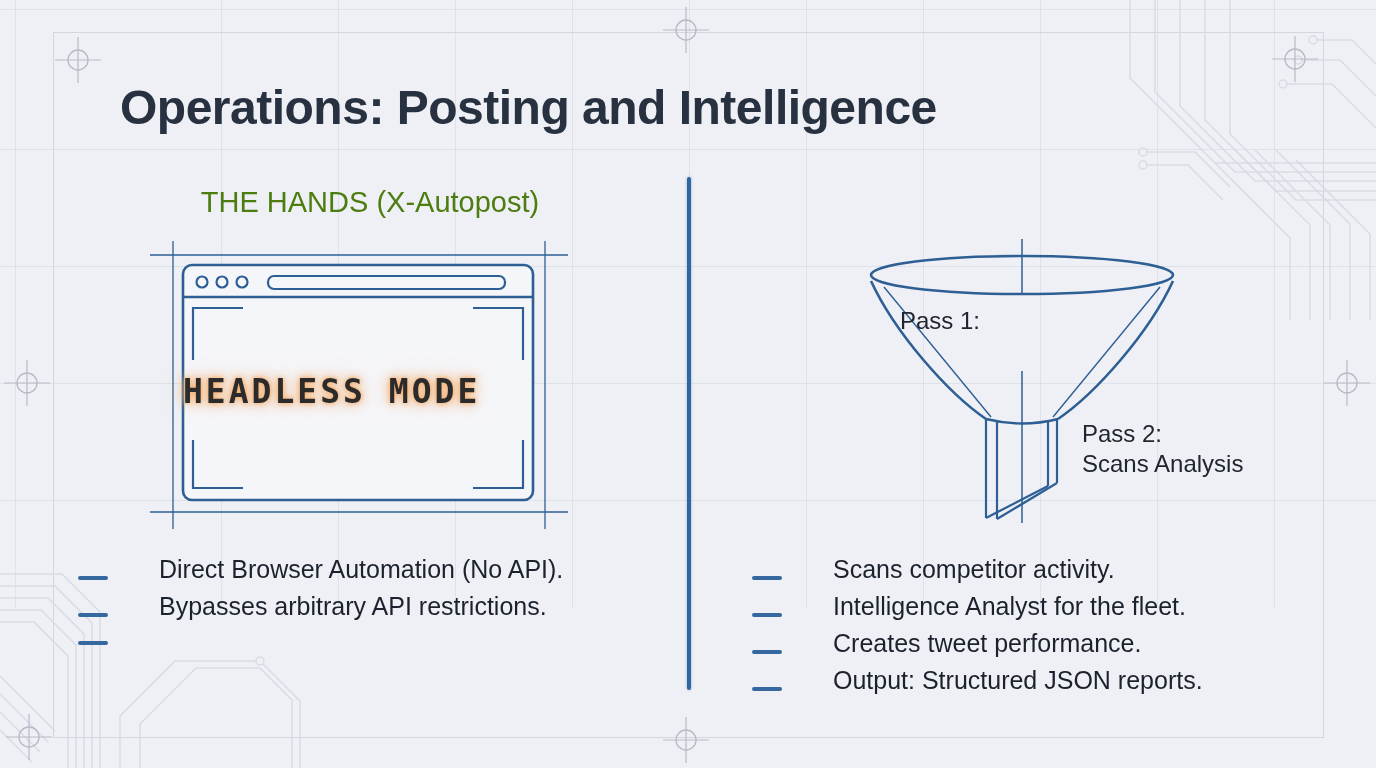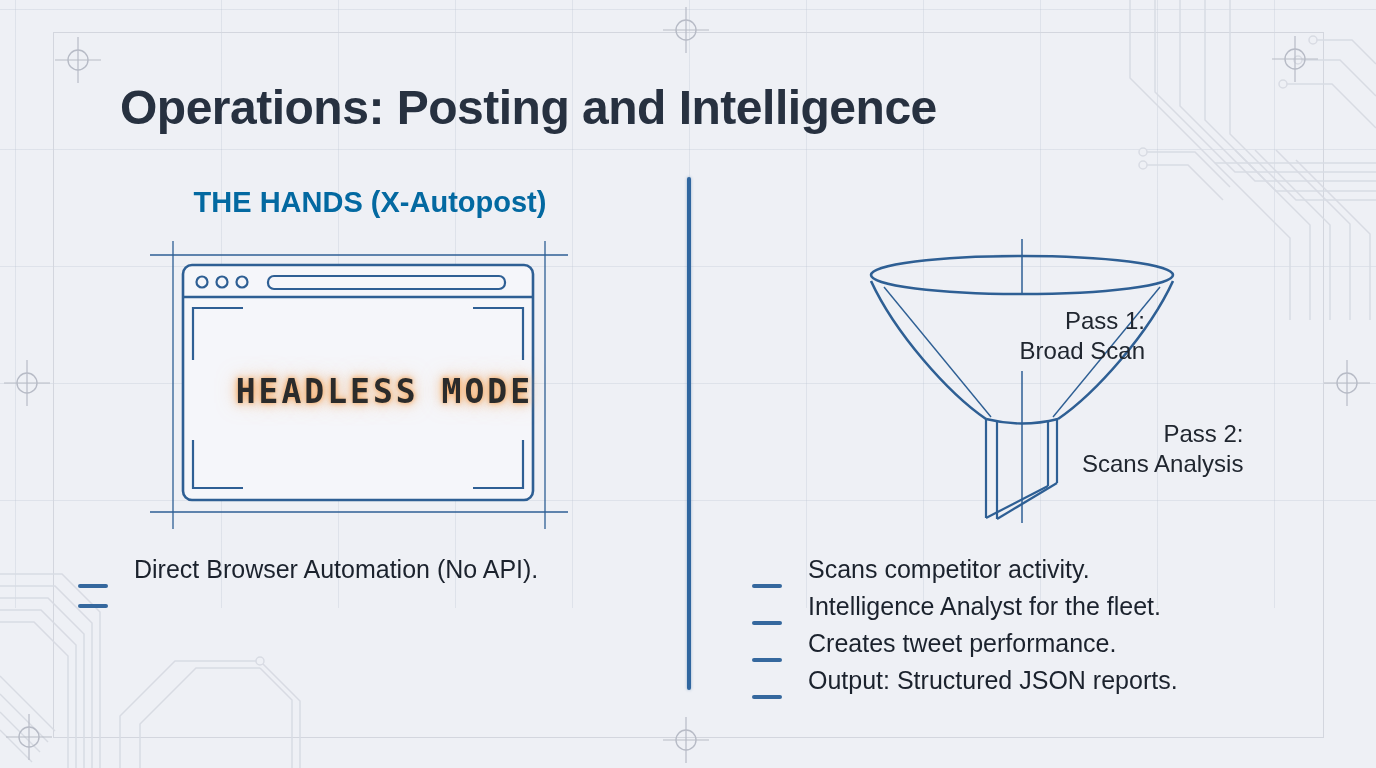--- a/index.html
+++ b/index.html
@@ -33,54 +33,54 @@
   .regmark line{stroke:#b7bbc6;stroke-width:1.2;}
 
   .page-title{
     position:absolute;left:120px;top:80px;
     font-size:48px;font-weight:800;letter-spacing:-0.5px;
     color:#273140;white-space:nowrap;
   }
 
   .col-heading{
     position:absolute;top:186px;
-    font-size:29px;font-weight:700;color:#0369a1;
+    font-size:29px;font-weight:400;color:#4d7c0f;
     text-align:center;white-space:nowrap;
   }
   .col-heading.left{left:60px;width:620px;}
   .col-heading.right{left:705px;width:615px;}
 
   .divider{
     position:absolute;left:687px;top:177px;width:4px;height:513px;
     background:#30669f;border-radius:2px;
     box-shadow:0 0 3px rgba(48,102,159,0.45);
   }
 
   .diagram-svg{position:absolute;}
   .blue-stroke{stroke:#2e5f94;fill:none;}
 
   .headless-label{
     position:absolute;left:183px;top:372px;width:350px;
-    text-align:right;
+    text-align:left;
     font-family:"DejaVu Sans Mono",monospace;
     font-weight:bold;font-size:33px;letter-spacing:3px;
     color:#2b2b2b;white-space:nowrap;
     text-shadow:0 0 4px rgba(246,170,100,0.95),
                 0 0 10px rgba(246,170,100,0.85),
                 0 0 20px rgba(246,170,100,0.6);
   }
 
   .funnel-label{position:absolute;font-size:24px;color:#20262f;line-height:1.25;}
-  .funnel-label.pass1{left:900px;top:306px;width:245px;text-align:right;}
-  .funnel-label.pass2{left:1082px;top:419px;text-align:right;}
+  .funnel-label.pass1{left:900px;top:306px;width:245px;text-align:left;}
+  .funnel-label.pass2{left:1082px;top:419px;text-align:left;}
 
   .bullet-list{position:absolute;top:551px;width:585px;}
   .bullet-list.left{left:78px;}
   .bullet-list.right{left:752px;}
-  .bullet-item{display:flex;align-items:flex-end;}
+  .bullet-item{display:flex;align-items:center;gap:25px;}
   .dash{
     flex:0 0 30px;width:30px;height:4px;border-radius:2px;
     background:#35689e;margin-top:16px;margin-right:26px;
   }
   .bullet-text{
     font-size:25px;line-height:37px;color:#1b222d;max-width:520px;
   }
 </style>
 </head>
 <body>
@@ -224,34 +224,37 @@
       <line x1="147" y1="186" x2="147" y2="284"></line>
       <line x1="207" y1="183" x2="207" y2="248"></line>
       <line x1="198" y1="185" x2="198" y2="251"></line>
       <line x1="136" y1="283" x2="198" y2="251"></line>
       <line x1="147" y1="284" x2="207" y2="248"></line>
     </g>
   </svg>
 
   <div class="funnel-label pass1">
     <div>Pass 1:</div>
-    <div>Broad Scan</div>
   </div>
   <div class="funnel-label pass2">
     <div>Pass 2:</div>
     <div>Scans Analysis</div>
   </div>
 
   <div class="bullet-list left">
     <div class="bullet-item">
       <span class="dash"></span>
       <span class="bullet-text">Direct Browser Automation (No API).</span>
     </div>
     <div class="bullet-item">
       <span class="dash"></span>
+      <span class="bullet-text">Bypasses arbitrary API restrictions.</span>
+    </div>
+    <div class="bullet-item">
+      <span class="dash"></span>
     </div>
   </div>
 
   <div class="bullet-list right">
     <div class="bullet-item">
       <span class="dash"></span>
       <span class="bullet-text">Scans competitor activity.</span>
     </div>
     <div class="bullet-item">
       <span class="dash"></span>

